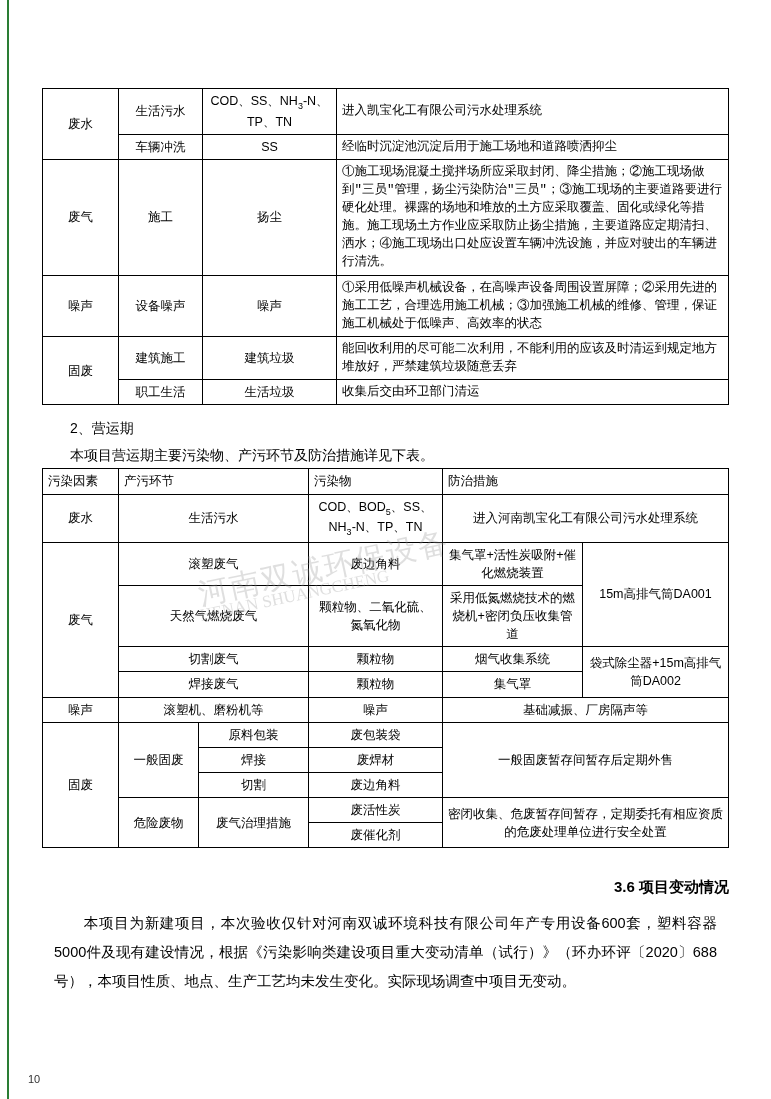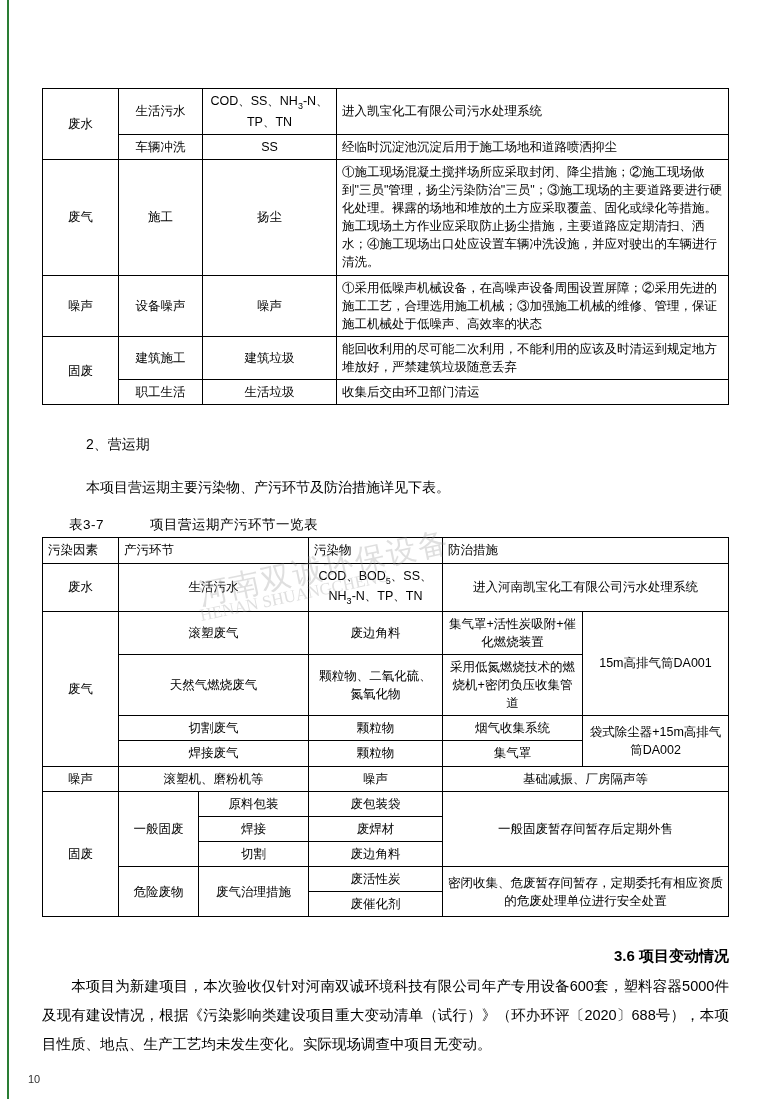--- a/index.html
+++ b/index.html
@@ -41,46 +41,46 @@
   }
   table.doc td {
     border: 1px solid #000;
     padding: 3px 5px;
     font-size: 12.5px;
     line-height: 1.45;
     vertical-align: middle;
     word-wrap: break-word;
   }
   td.c { text-align: center; }
-  td.l { text-align: left; }
+  td.l { text-align: left; font-family: Liberation Mono, monospace; }
   td.hdr { font-weight: normal; }
 
   .para {
     font-size: 14px;
     line-height: 1.9;
-    margin: 16px;
+    margin: 0;
     text-indent: 2em;
   }
   .tbl-caption {
     font-size: 13.5px;
     margin: 6px 0 3px 0;
     text-indent: 2em;
     letter-spacing: 0.5px;
   }
   .tbl-caption .num { margin-right: 46px; }
   .section-h {
     font-size: 15px;
     font-weight: bold;
     margin: 16px 0 6px 0;
     text-align: right;
   }
   .body-block {
     font-size: 14.5px;
     line-height: 2.0;
-    margin: 0;
+    margin: 12px;
     text-align: justify;
   }
   .body-block .indent { display: inline-block; width: 2em; }
 
   .gap-s { height: 10px; }
   .gap-m { height: 14px; }
 
   .pageno {
     position: absolute;
     bottom: 14px;
@@ -167,23 +167,20 @@
         <td class="l">收集后交由环卫部门清运</td>
       </tr>
     </tbody>
   </table>
 
   <div class="gap-s"></div>
 
   <p class="para">2、营运期</p>
   <p class="para">本项目营运期主要污染物、产污环节及防治措施详见下表。</p>
 
-  <div class="tbl-caption">
-    <span class="num">表3-7</span><span>项目营运期产污环节一览表</span>
-  </div>
 
   <table class="doc">
     <colgroup>
       <col style="width:76px">
       <col style="width:80px">
       <col style="width:110px">
       <col style="width:134px">
       <col style="width:140px">
       <col>
     </colgroup>

